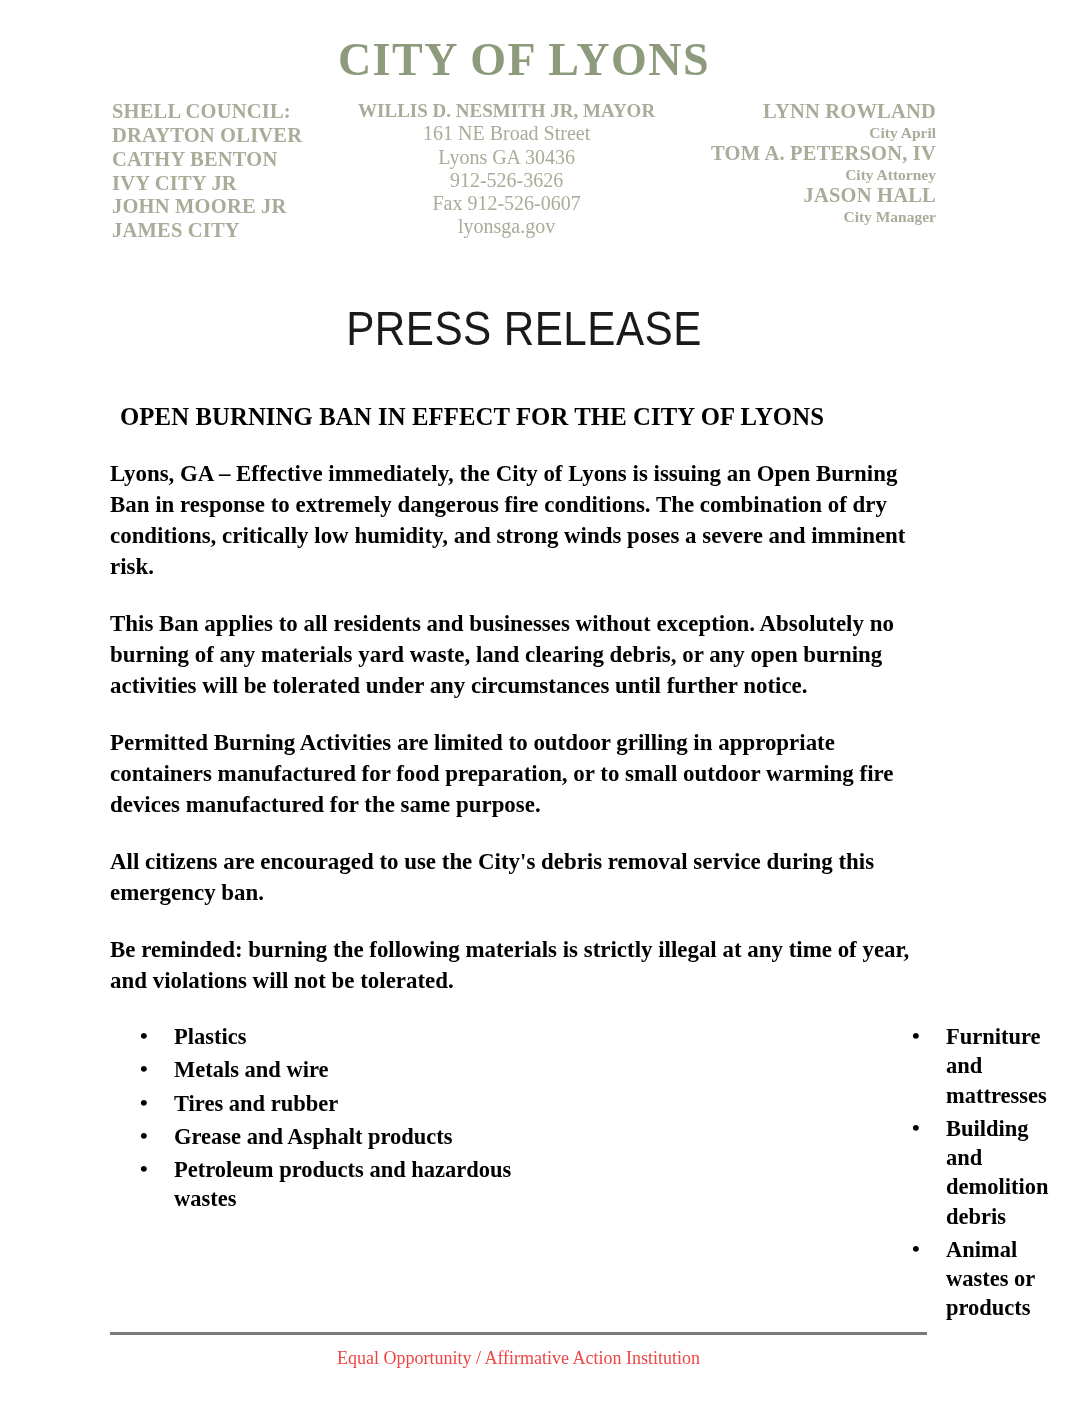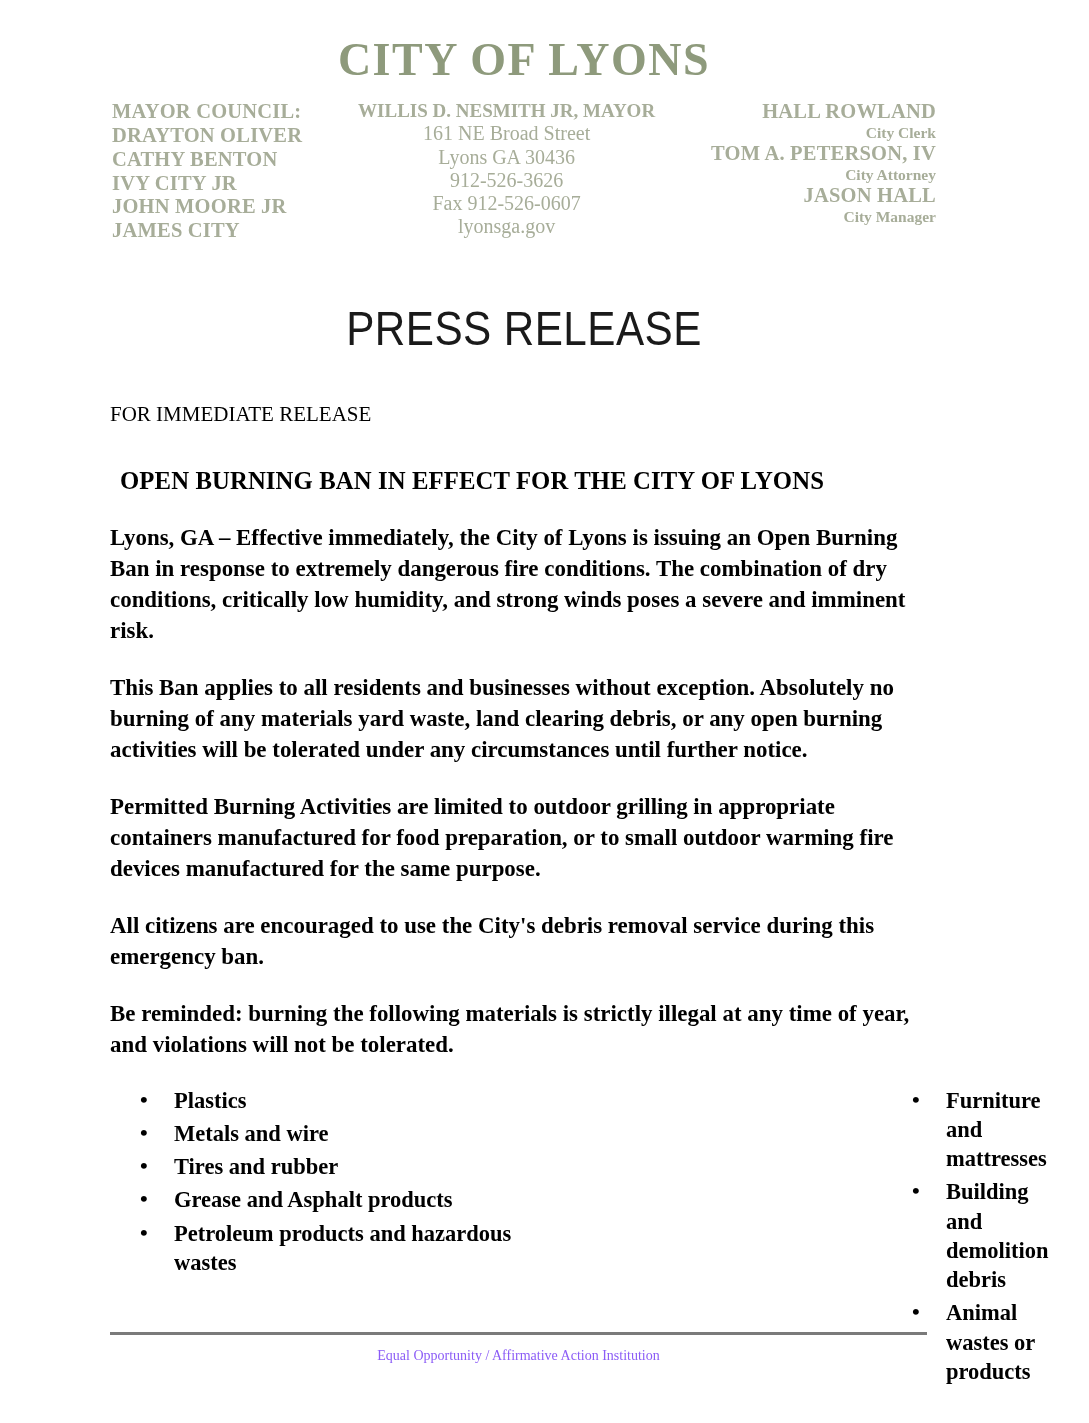--- a/index.html
+++ b/index.html
@@ -163,70 +163,69 @@
     right: 121px;
     top: 1332px;
   }
   .footer-rule {
     height: 3px;
     background: #7a7a7a;
     width: 100%;
   }
   .footer-text {
     text-align: center;
-    color: #8b5cf6;
-    font-size: 14px;
+    color: #ef4444;
+    font-size: 18px;
     margin-top: 13px;
     font-family: "Liberation Serif", serif;
   }
 </style>
 </head>
 <body>
 
 <div class="page">
 
   <div class="masthead">
     <div class="city-title">CITY OF LYONS</div>
   </div>
 
   <div class="letterhead">
 
     <div class="lh-col lh-left">
-      <div class="lh-name">MAYOR COUNCIL:</div>
+      <div class="lh-name">SHELL COUNCIL:</div>
       <div class="lh-name">DRAYTON OLIVER</div>
       <div class="lh-name">CATHY BENTON</div>
       <div class="lh-name">IVY CITY JR</div>
       <div class="lh-name">JOHN MOORE JR</div>
       <div class="lh-name">JAMES CITY</div>
     </div>
 
     <div class="lh-col lh-center">
       <div class="lh-line">WILLIS D. NESMITH JR, MAYOR</div>
       <div class="lh-plain">161 NE Broad Street</div>
       <div class="lh-plain">Lyons GA  30436</div>
       <div class="lh-plain">912-526-3626</div>
       <div class="lh-plain">Fax 912-526-0607</div>
       <div class="lh-plain">lyonsga.gov</div>
     </div>
 
     <div class="lh-col lh-right">
-      <div class="lh-name">HALL ROWLAND</div>
-      <div class="lh-sub">City Clerk</div>
+      <div class="lh-name">LYNN ROWLAND</div>
+      <div class="lh-sub">City April</div>
       <div class="lh-name">TOM A. PETERSON, IV</div>
       <div class="lh-sub">City Attorney</div>
       <div class="lh-name">JASON HALL</div>
       <div class="lh-sub">City Manager</div>
     </div>
 
   </div>
 
   <div class="pr-title">PRESS RELEASE</div>
 
   <div class="meta">
-    <div>FOR IMMEDIATE RELEASE</div>
   </div>
 
   <div class="headline">OPEN BURNING BAN IN EFFECT FOR THE CITY OF LYONS</div>
 
   <div class="body-wrap">
     <div class="para">Lyons, GA – Effective immediately, the City of Lyons is issuing an Open Burning Ban in response to extremely dangerous fire conditions. The combination of dry conditions, critically low humidity, and strong winds poses a severe and imminent risk.</div>
     <div class="para">This Ban applies to all residents and businesses without exception. Absolutely no burning of any materials yard waste, land clearing debris, or any open burning activities will be tolerated under any circumstances until further notice.</div>
     <div class="para">Permitted Burning Activities are limited to outdoor grilling in appropriate containers manufactured for food preparation, or to small outdoor warming fire devices manufactured for the same purpose.</div>
     <div class="para">All citizens are encouraged to use the City's debris removal service during this emergency ban.</div>
     <div class="para">Be reminded: burning the following materials is strictly illegal at any time of year, and violations will not be tolerated.</div>

